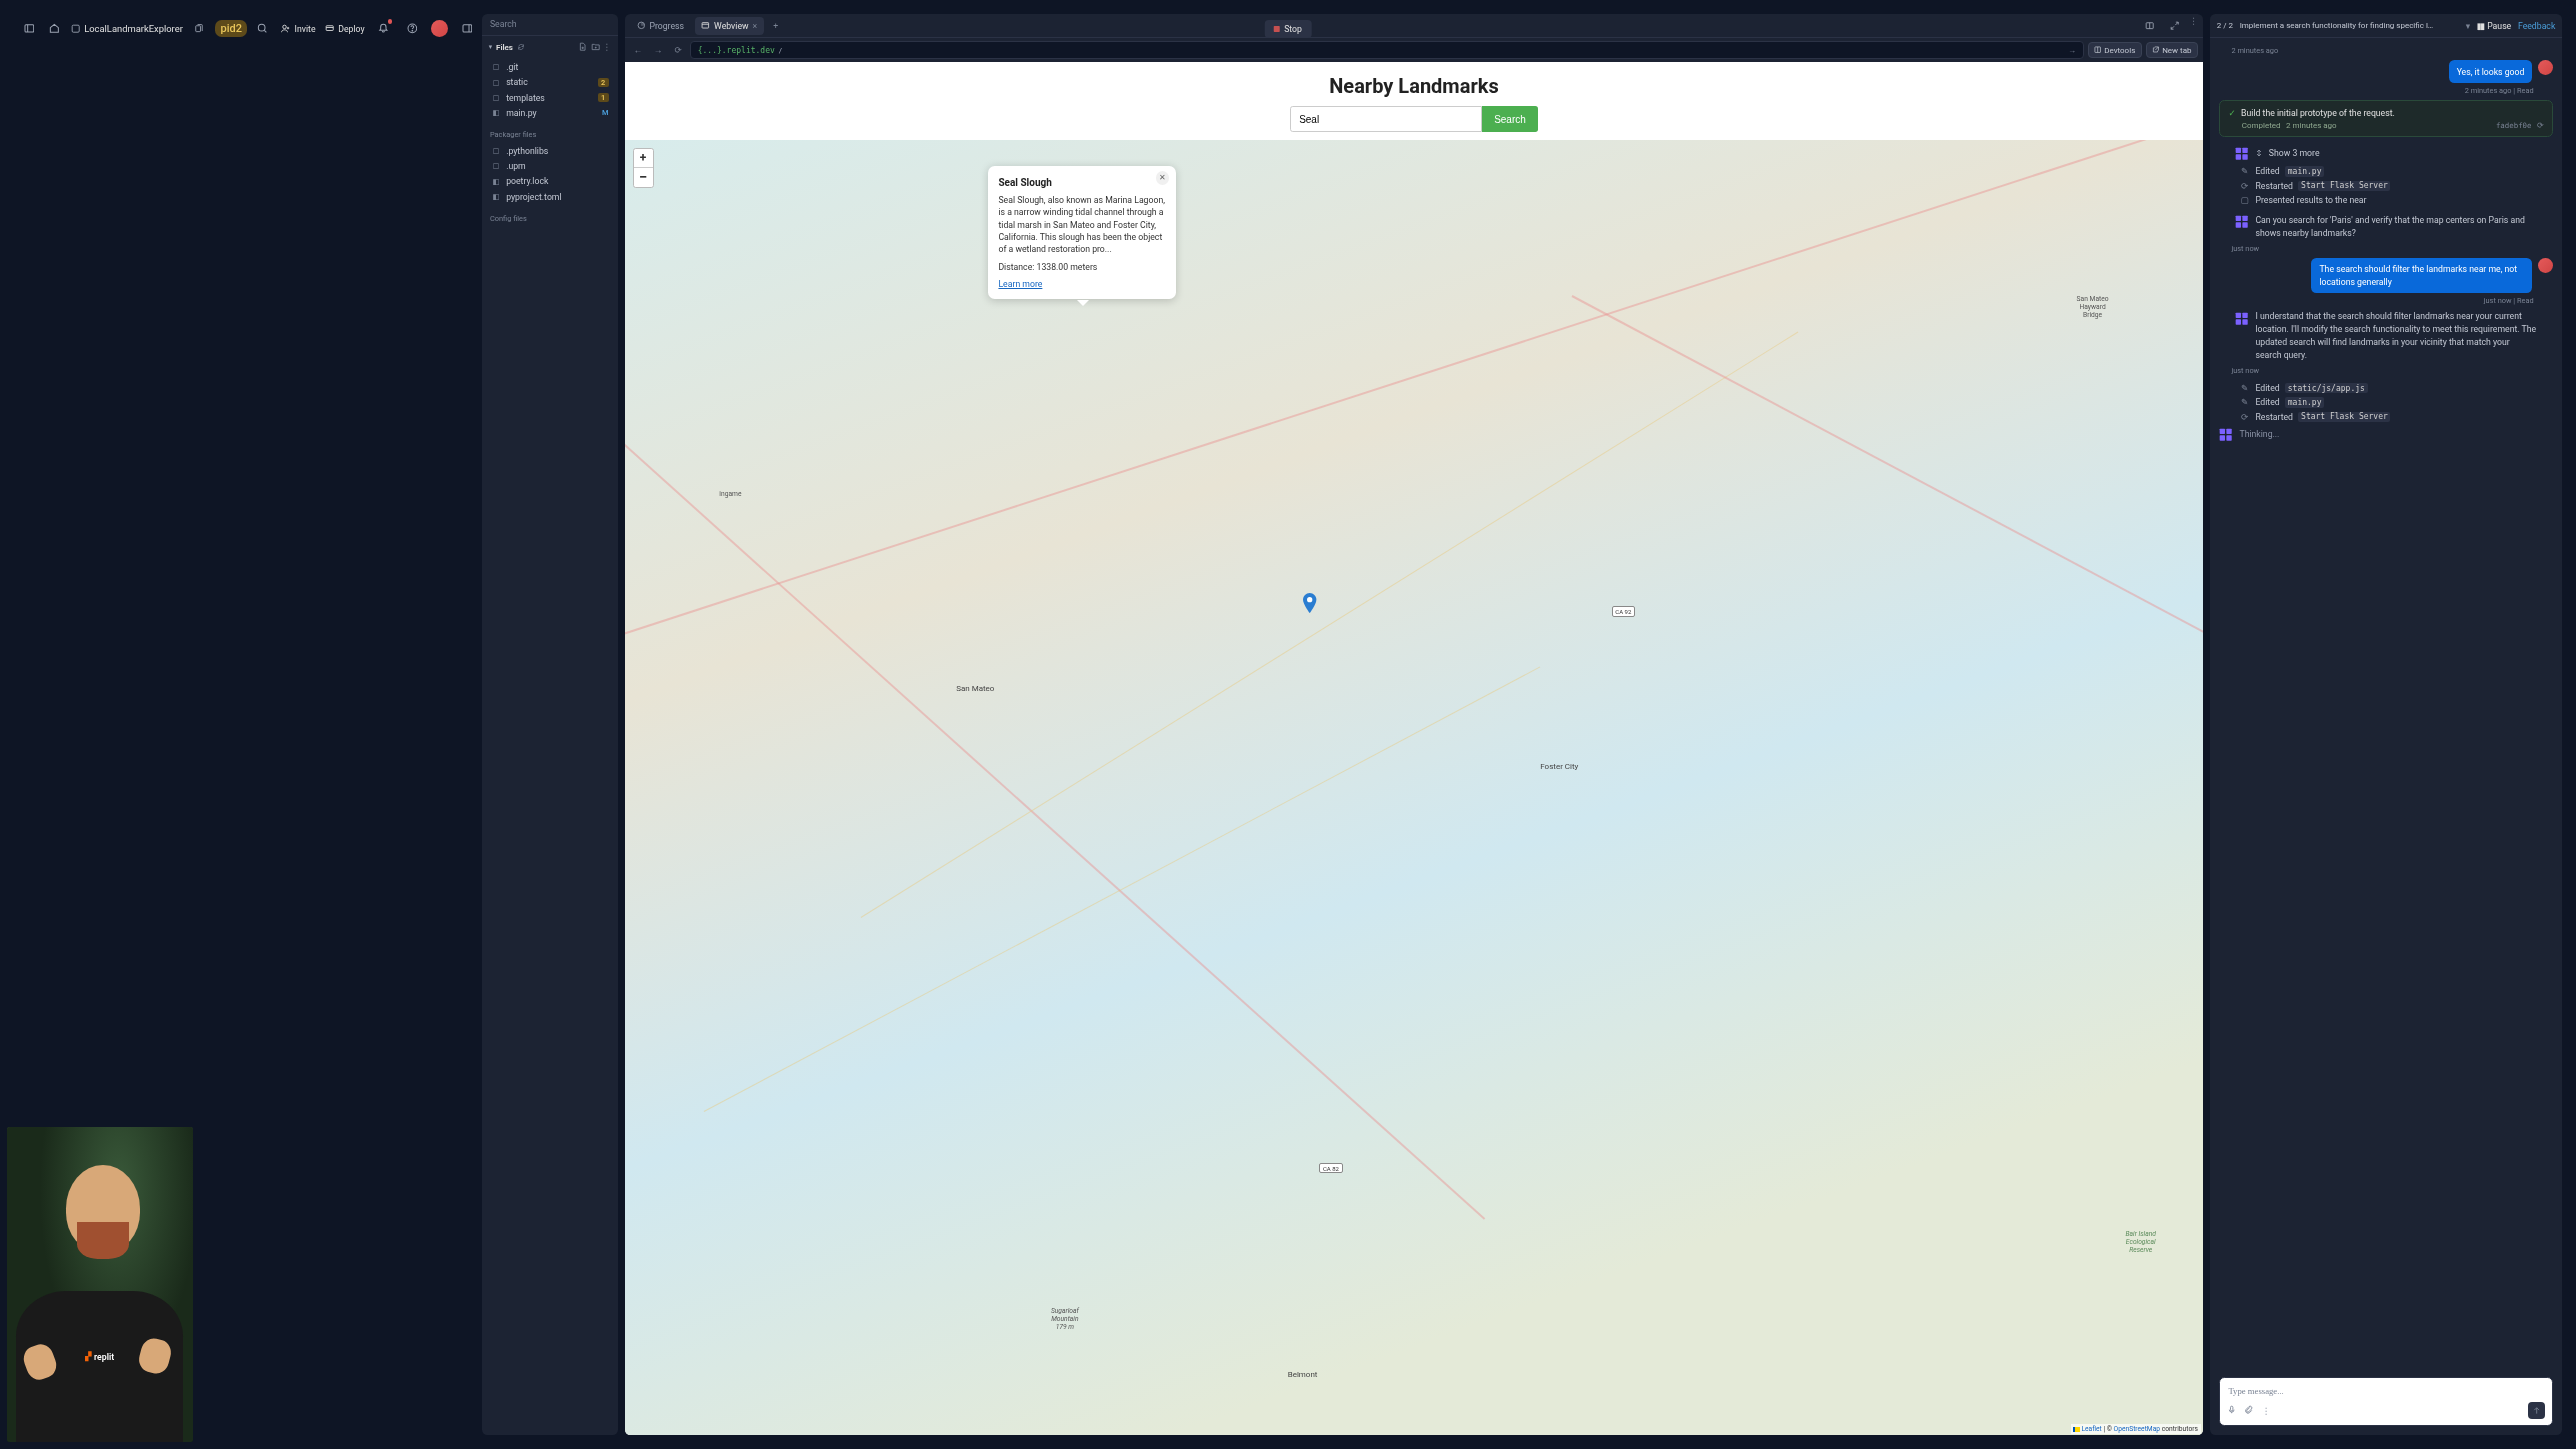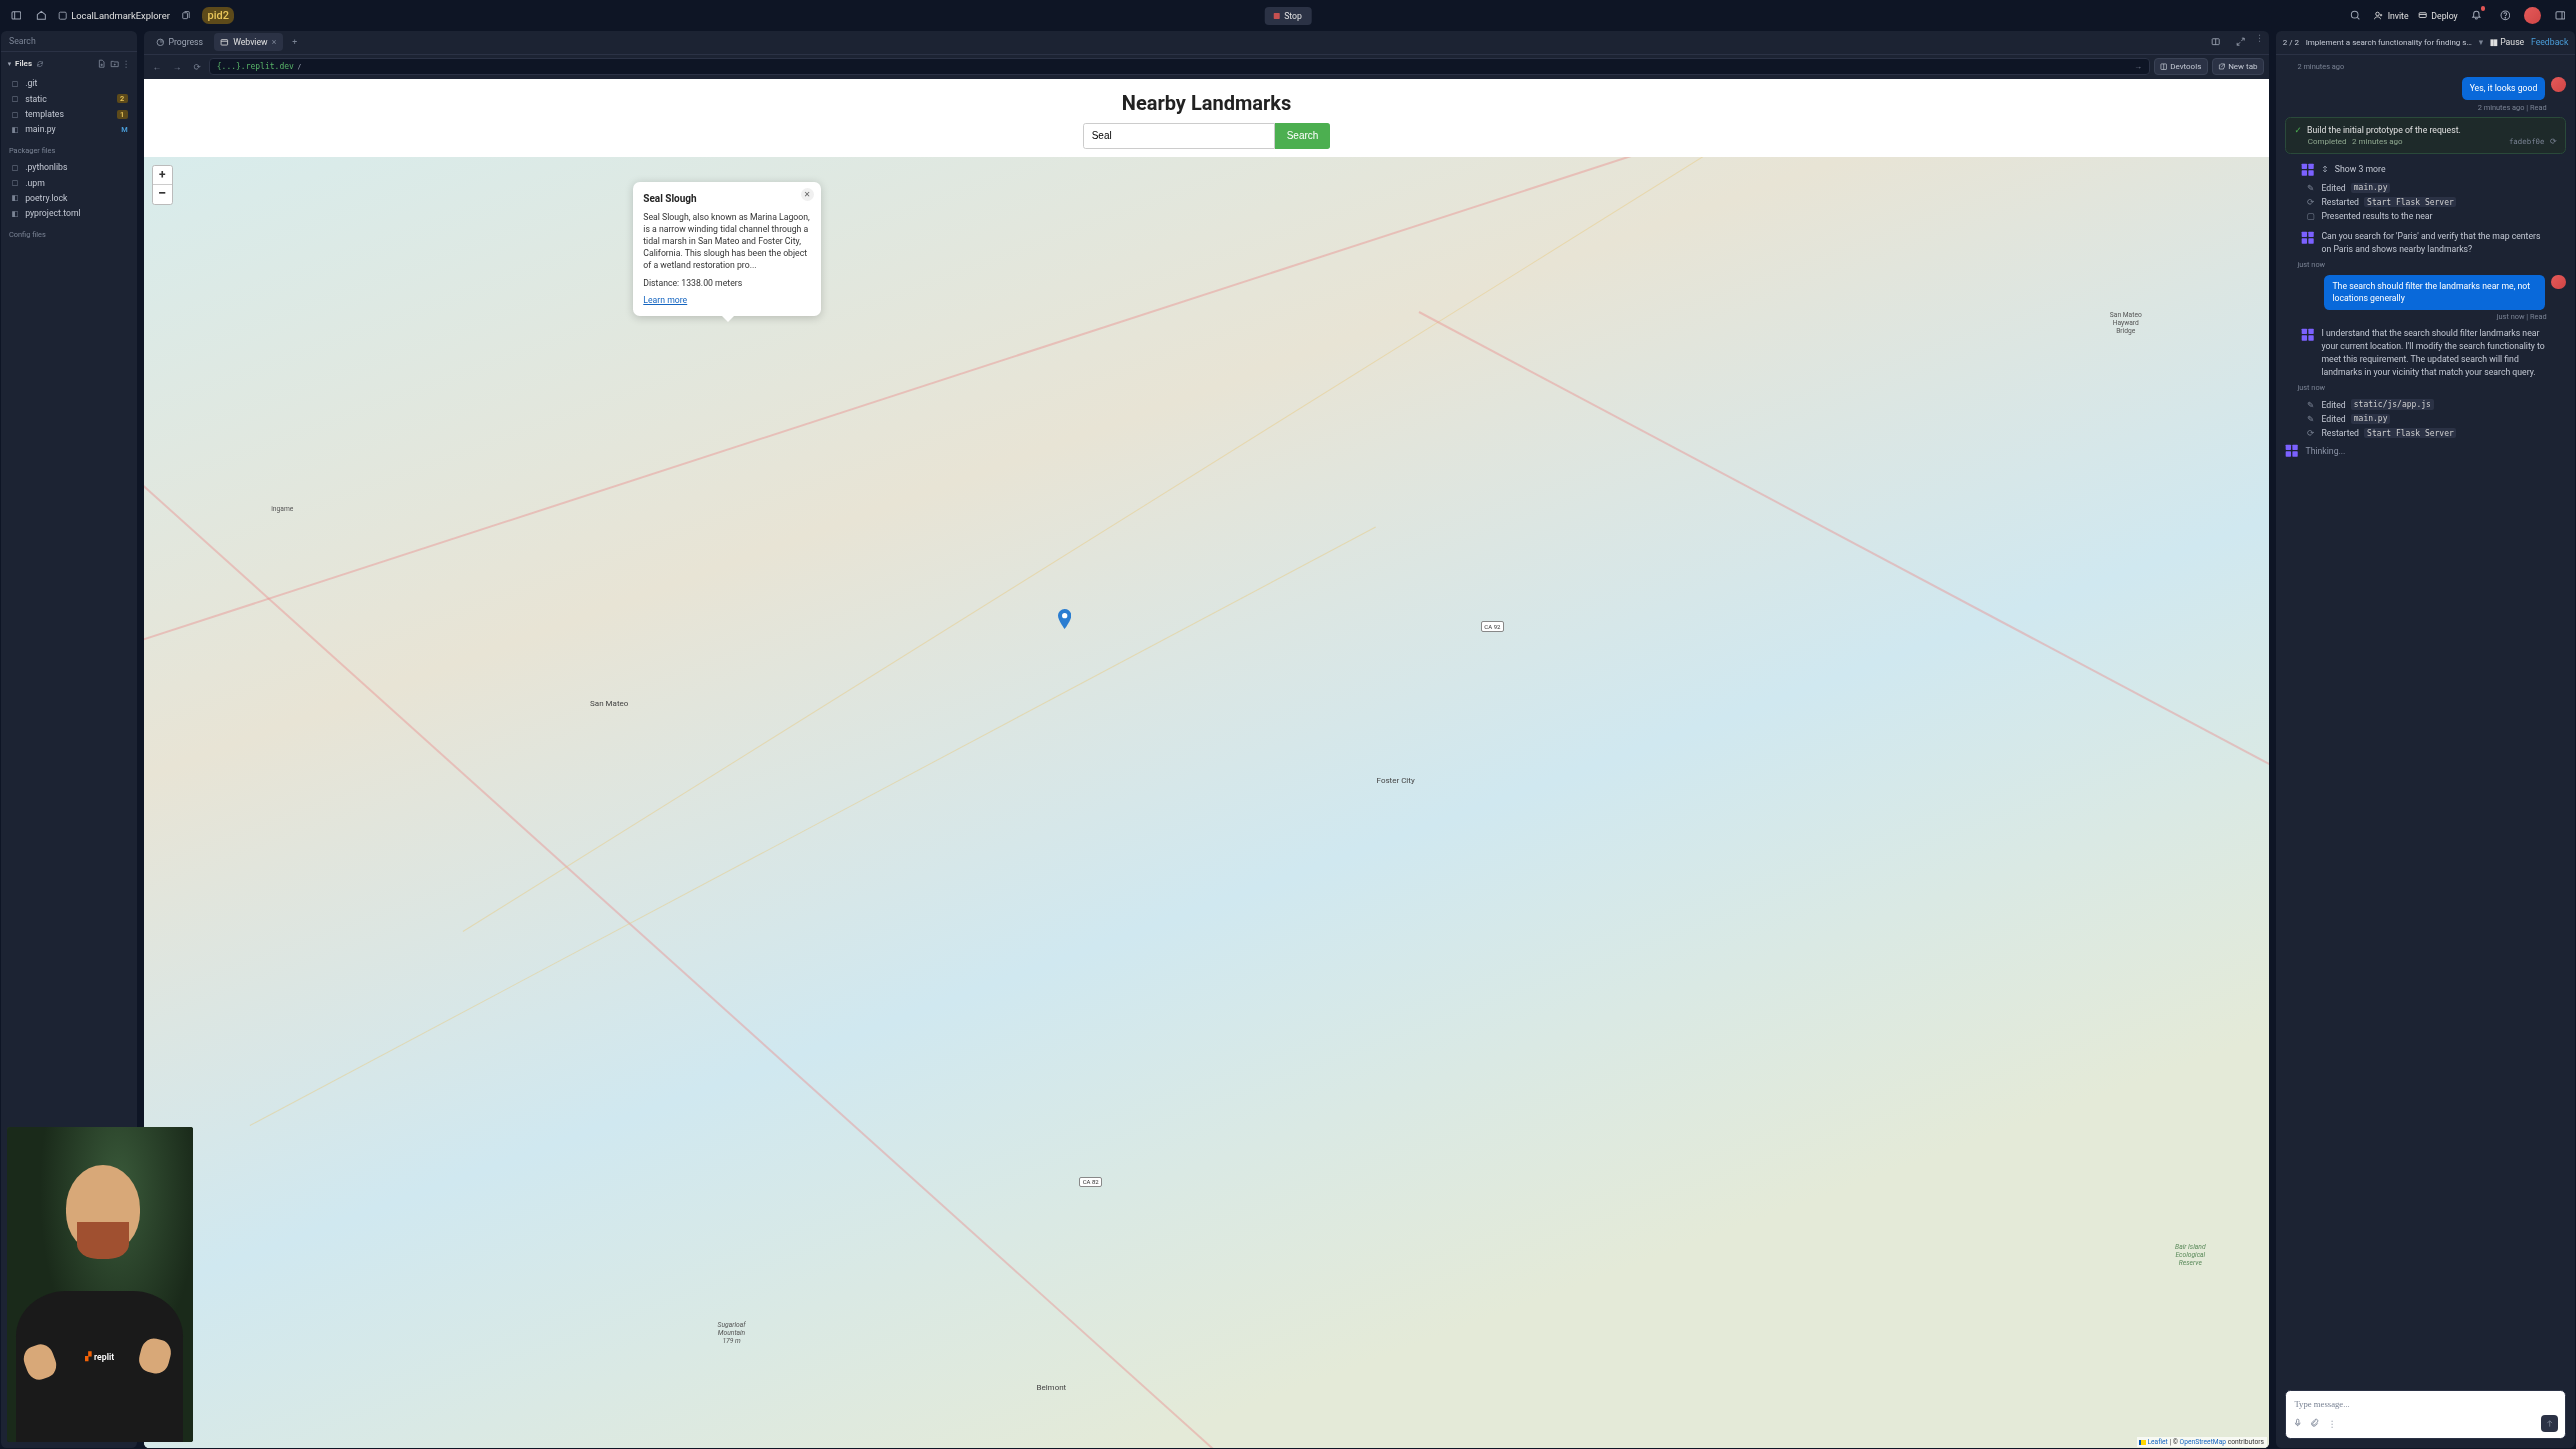--- a/index.html
+++ b/index.html
@@ -1,17 +1,17 @@
 <!DOCTYPE html>
 <html style="font-size:10.7px"><head>
 <meta charset="utf-8">
 <style>
 * { margin: 0; padding: 0; box-sizing: border-box; }
 body { font-family: -apple-system, BlinkMacSystemFont, "Segoe UI", Roboto, sans-serif; background: #0e1525; color: #e0e0e0; font-size: 8.7px; overflow: hidden; }
-.app { display: flex; flex-direction: column; height: 100vh; padding: 1px; justify-content: space-between; }
+.app { display: flex; flex-direction: row; height: 100vh; padding: 14px; justify-content: space-between; }
 .topbar { display: flex; align-items: center; height: 29.5px; padding: 0 5.4px; gap: 5.4px; }
 .topbar-left { display: flex; align-items: center; gap: 6.7px; }
 .topbar-right { display: flex; align-items: center; gap: 9.4px; margin-left: auto; }
 .topbar-center { position: absolute; left: 50%; transform: translateX(-50%); }
 .icon-btn { width: 19px; height: 19px; display: flex; align-items: center; justify-content: center; border-radius: 4px; color: #9da5b4; cursor: pointer; }
 .project-name { display: flex; align-items: center; gap: 4px; color: #e0e0e0; font-size: 9.4px; }
 .pid-badge { background: #5d4a1a; color: #e8c55a; padding: 2px 5.4px; border-radius: 6.7px; font-size: 11px; font-weight: 500; }
 .stop-btn { display: flex; align-items: center; gap: 4px; background: #2b3245; padding: 4px 9.4px; border-radius: 4px; color: #e0e0e0; cursor: pointer; font-size: 8.7px; }
 .stop-square { width: 6px; height: 6px; background: #c55050; border-radius: 0.7px; }
 .deploy-btn { display: flex; align-items: center; gap: 4px; color: #e0e0e0; cursor: pointer; }
@@ -78,21 +78,21 @@
 .popup::after { content: ""; position: absolute; bottom: -6.7px; left: 89px; border: 6.7px solid transparent; border-top-color: #fff; border-bottom: none; }
 .popup-close { position: absolute; top: 5.4px; right: 6.7px; width: 13.4px; height: 13.4px; display: flex; align-items: center; justify-content: center; color: #666; cursor: pointer; background: #f0f0f0; border-radius: 50%; font-size: 8px; }
 .popup h3 { font-size: 10px; font-weight: 700; margin-bottom: 6.7px; color: #222; }
 .popup p { font-size: 8.7px; line-height: 1.4; color: #333; margin-bottom: 6.7px; }
 .popup-dist { font-size: 8.7px; color: #333; margin-bottom: 6.7px; }
 .popup-link { color: #1565c0; text-decoration: underline; font-size: 8.7px; cursor: pointer; }
 .map-attr { position: absolute; bottom: 1.3px; right: 2.7px; font-size: 6.7px; color: #333; background: rgba(255,255,255,0.7); padding: 0.7px 2.7px; z-index: 10; }
 .map-attr a { color: #1565c0; }
 .leaflet-flag { display: inline-block; width: 6.7px; height: 4.7px; background: linear-gradient(to right, #0057b7 33%, #ffd700 33%); margin-right: 1.3px; vertical-align: middle; }
 
-.rightpane { width: 299px; display: flex; flex-direction: column; background: #1c2333; border-radius: 5.4px; overflow: hidden; }
+.rightpane { width: 352px; display: flex; flex-direction: column; background: #1c2333; border-radius: 5.4px; overflow: hidden; }
 .rp-header { display: flex; align-items: center; height: 24px; padding: 0 6.7px; gap: 6.7px; border-bottom: 0.7px solid #2b3245; }
 .rp-counter { font-size: 8px; color: #c4c9d4; }
 .rp-task { font-size: 8px; color: #c4c9d4; flex: 1; white-space: nowrap; overflow: hidden; text-overflow: ellipsis; }
 .rp-chev { color: #7a8394; }
 .rp-actions { margin-left: auto; display: flex; gap: 6.7px; align-items: center; }
 .pause-btn { display: flex; align-items: center; gap: 3.4px; color: #e0e0e0; cursor: pointer; font-size: 8.7px; }
 .feedback-link { color: #4a9dd8; font-size: 8.7px; cursor: pointer; }
 
 .chat { flex: 1; overflow-y: auto; padding: 6.7px 9.4px; }
 .time-label { font-size: 7.4px; color: #7a8394; margin: 1.3px 0 5.4px 12px; }

